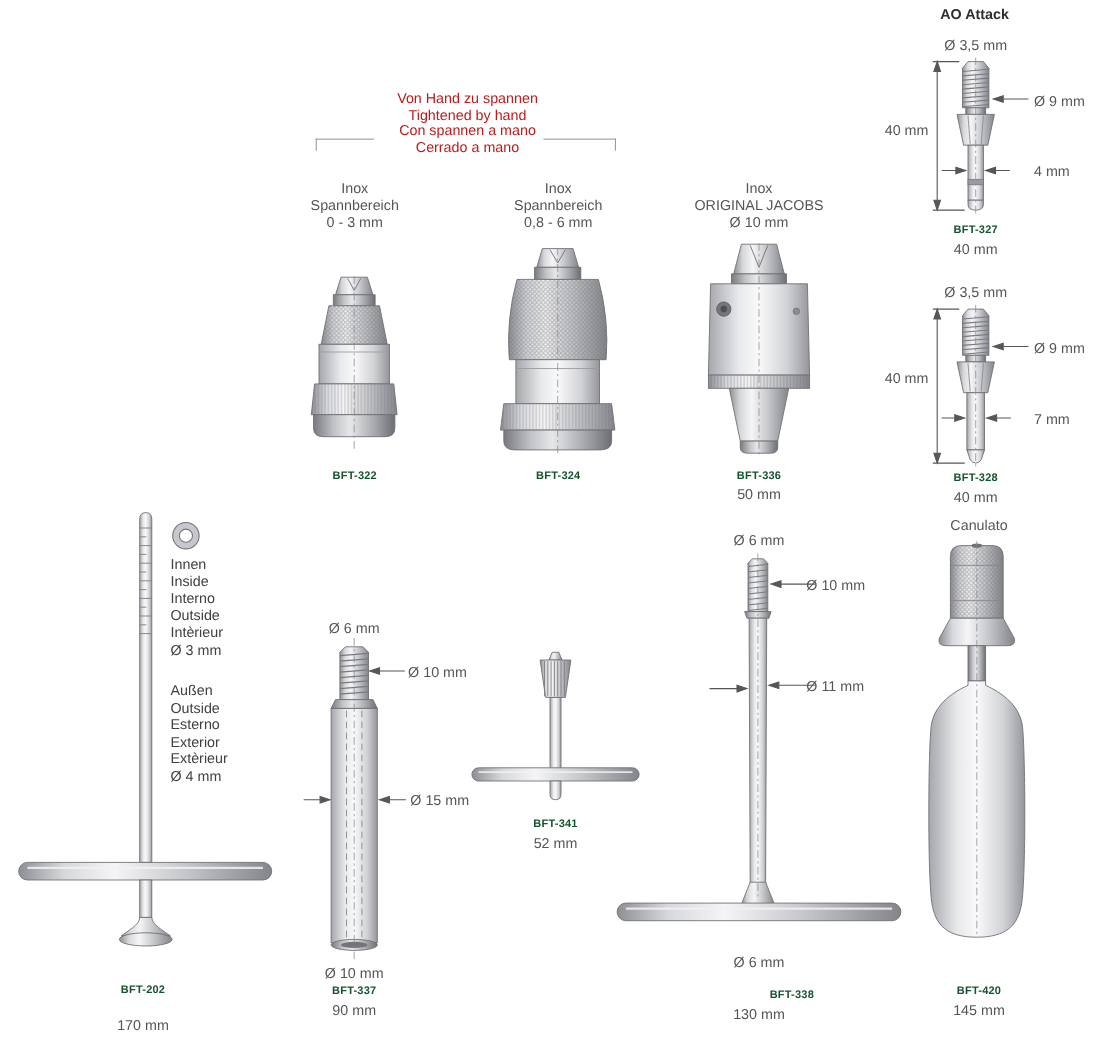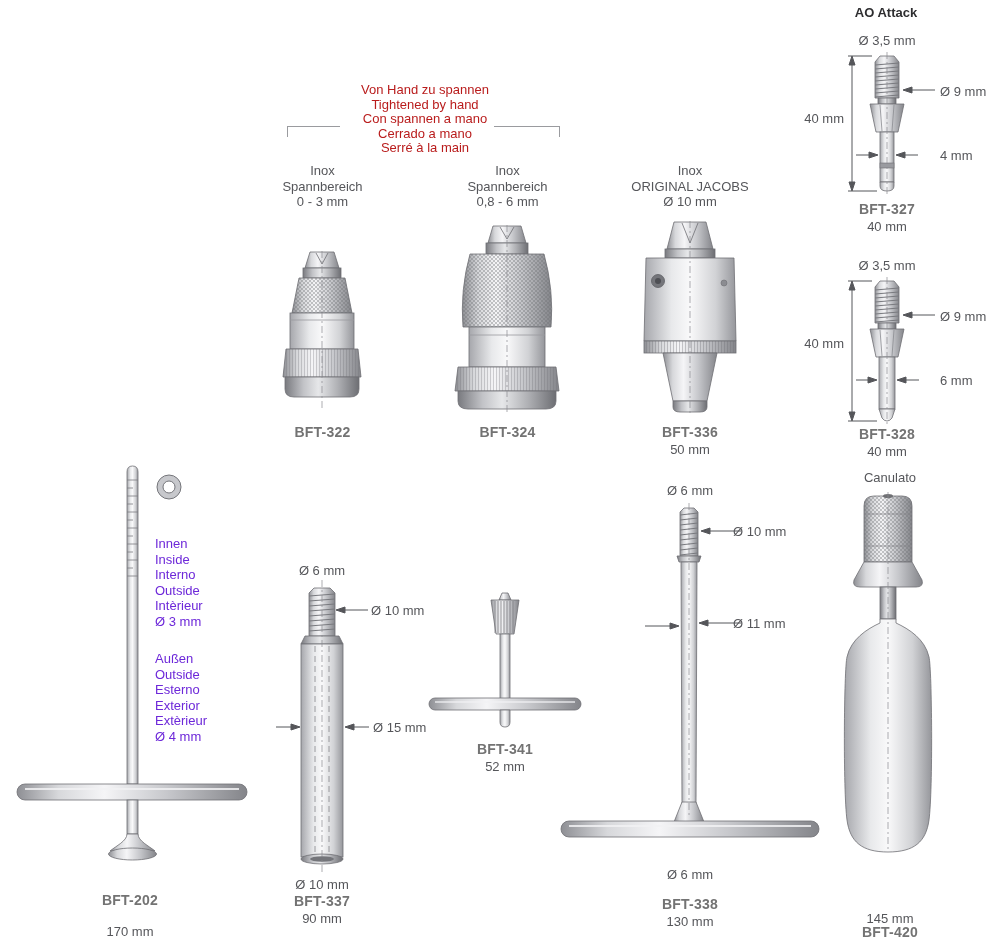--- a/index.html
+++ b/index.html
@@ -2,25 +2,25 @@
 <html><head>
 <meta charset="utf-8">
 <style>
   * { margin:0; padding:0; box-sizing:border-box; }
   body { font-family:"Liberation Sans", sans-serif; background:#ffffff; }
   .page { position:relative; width:1000px; height:946px; background:#ffffff; overflow:hidden; }
   .abs { position:absolute; }
   .lbl { position:absolute; font-size:13px; line-height:15px; color:#55565a; white-space:nowrap; }
   .c { text-align:center; }
   .r { text-align:right; }
-  .code { font-weight:700; color:#737373; font-size:14px; letter-spacing:0.2px; }
+  .code { font-weight:700; color:#14532d; font-size:10px; letter-spacing:0.2px; }
   .bold { font-weight:700; color:#2e2e30; }
   .note { position:absolute; left:290px; top:83px; width:270px; text-align:center; font-size:13px; line-height:14.5px; color:#b91c1c; }
   .spec { position:absolute; text-align:center; font-size:13px; line-height:15.5px; color:#55565a; }
-  .mblock { position:absolute; font-size:13px; line-height:15.5px; color:#6d28d9;margin-top:31px; }
+  .mblock { position:absolute; font-size:13px; line-height:15.5px; color:#404040; }
   .bracket-l { position:absolute; border-top:1px solid #9a9b9f; border-left:1px solid #9a9b9f; }
   .bracket-r { position:absolute; border-top:1px solid #9a9b9f; border-right:1px solid #9a9b9f; }
   .group { position:absolute; }
   svg { display:block; }
 </style>
 </head>
 <body>
 
 <svg width="0" height="0" style="position:absolute" aria-hidden="true">
  <defs>
@@ -54,21 +54,20 @@
  </defs>
 </svg>
 
 <div class="page">
 
   <div class="note">
     <div>Von Hand zu spannen</div>
     <div>Tightened by hand</div>
     <div>Con spannen a mano</div>
     <div>Cerrado a mano</div>
-    <div>Serré à la main</div>
   </div>
   <div class="bracket-l" style="left:287px; top:126px; width:53px; height:11px;"></div>
   <div class="bracket-r" style="left:494px; top:126px; width:66px; height:11px;"></div>
 
   <div class="lbl c bold" style="left:816px; top:5px; width:140px;">AO Attack</div>
 
   <div class="group" style="left:250px; top:163px; width:145px; height:300px;">
     <div class="spec" style="left:0; top:0; width:145px;">
       <div>Inox</div>
       <div>Spannbereich</div>
@@ -189,21 +188,21 @@
         <line x1="135" y1="38" x2="112" y2="38"></line>
         <polygon points="103,38 112,35 112,41"></polygon>
         <line x1="56" y1="103" x2="68" y2="103"></line>
         <polygon points="77,103 68,100 68,106"></polygon>
         <line x1="119" y1="103" x2="106" y2="103"></line>
         <polygon points="97,103 106,100 106,106"></polygon>
       </g>
     </svg>
     <div class="lbl" style="left:140px; top:56px;">Ø 9 mm</div>
     <div class="lbl r" style="left:0; top:83px; width:44px;">40 mm</div>
-    <div class="lbl" style="left:140px; top:120px;">6 mm</div>
+    <div class="lbl" style="left:140px; top:120px;">7 mm</div>
     <div class="lbl c code" style="left:37px; top:174px; width:100px;">BFT-328</div>
     <div class="lbl c" style="left:37px; top:191px; width:100px;">40 mm</div>
   </div>
 
   <div class="group" style="left:15px; top:462px; width:250px; height:470px;">
     <svg class="abs" style="left:0; top:0;" width="235" height="405">
       <path d="M112,10 Q112,4 117.5,4 Q123,4 123,10 L123,322 L112,322 Z" fill="url(#gMetalLight)" stroke="#6e6f74" stroke-width="0.8"></path>
       <path d="M112,18 H123 M112,26 H118 M112,34 H123 M112,42 H118 M112,50 H123 M112,58 H118 M112,66 H123 M112,74 H118 M112,82 H123 M112,90 H118 M112,98 H123 M112,106 H118 M112,114 H123" stroke="#7b7c81" stroke-width="0.8" fill="none"></path>
       <rect x="2" y="322" width="230" height="16" rx="8" fill="url(#gMetal)" stroke="#6e6f74" stroke-width="0.8"></rect>
       <line x1="10" y1="327" x2="224" y2="327" stroke="#f2f2f4" stroke-width="2" opacity="0.85"></line>
@@ -293,34 +292,34 @@
         <polygon points="146,28 155,25 155,31"></polygon>
         <line x1="186" y1="120" x2="153" y2="120"></line>
         <polygon points="144,120 153,117 153,123"></polygon>
         <line x1="90" y1="123" x2="115" y2="123"></line>
         <polygon points="124,123 115,120 115,126"></polygon>
       </g>
     </svg>
     <div class="lbl" style="left:178px; top:41px;">Ø 10 mm</div>
     <div class="lbl" style="left:178px; top:133px;">Ø 11 mm</div>
     <div class="lbl c" style="left:85px; top:384px; width:100px;">Ø 6 mm</div>
-    <div class="lbl c code" style="left:85px; top:414px; width:100px;">BFT-338</div>
+    <div class="lbl c code" style="left:85px; top:414px; width:100px;text-align:right;">BFT-338</div>
     <div class="lbl c" style="left:85px; top:431px; width:100px;">130 mm</div>
   </div>
 
   <div class="group" style="left:833px; top:470px; width:115px; height:465px;">
     <div class="lbl c" style="left:7px; top:0; width:100px;">Canulato</div>
     <svg class="abs" style="left:0; top:20px;" width="115" height="380">
       <path d="M31,16 Q31,6 41,6 L69,6 Q79,6 79,16 L79,72 L31,72 Z" fill="url(#gMetal)" stroke="#6e6f74" stroke-width="0.8"></path>
       <path d="M31,16 Q31,6 41,6 L69,6 Q79,6 79,16 L79,72 L31,72 Z" fill="url(#pKnurl)"></path>
       <ellipse cx="55" cy="6" rx="5" ry="2" fill="#6f7074"></ellipse>
       <line x1="31" y1="24" x2="79" y2="24" stroke="#85868b" stroke-width="0.8"></line>
       <line x1="31" y1="56" x2="79" y2="56" stroke="#85868b" stroke-width="0.8"></line>
       <path d="M31,72 L79,72 L89,90 Q91,97 83,97 L27,97 Q19,97 21,90 Z" fill="url(#gMetal)" stroke="#6e6f74" stroke-width="0.8"></path>
       <rect x="47" y="97" width="16" height="32" fill="url(#gMetalDark)" stroke="#6e6f74" stroke-width="0.8"></rect>
       <path d="M47,129 H63 V133 C76,139 92,149 96,167 C99,179 100,300 96,330 C93,352 81,362 55,362 C29,362 17,352 14,330 C10,300 11,179 14,167 C18,149 34,139 47,133 Z" fill="url(#gMetalLight)" stroke="#6e6f74" stroke-width="0.8"></path>
       <line x1="55" y1="2" x2="55" y2="362" stroke="#8a8b90" stroke-width="0.7" stroke-dasharray="7 3 2 3"></line>
     </svg>
-    <div class="lbl c code" style="left:7px; top:424px; width:100px;margin-top:31px;">BFT-420</div>
+    <div class="lbl c code" style="left:7px; top:424px; width:100px;">BFT-420</div>
     <div class="lbl c" style="left:7px; top:441px; width:100px;">145 mm</div>
   </div>
 
 </div>
 
 </body></html>

